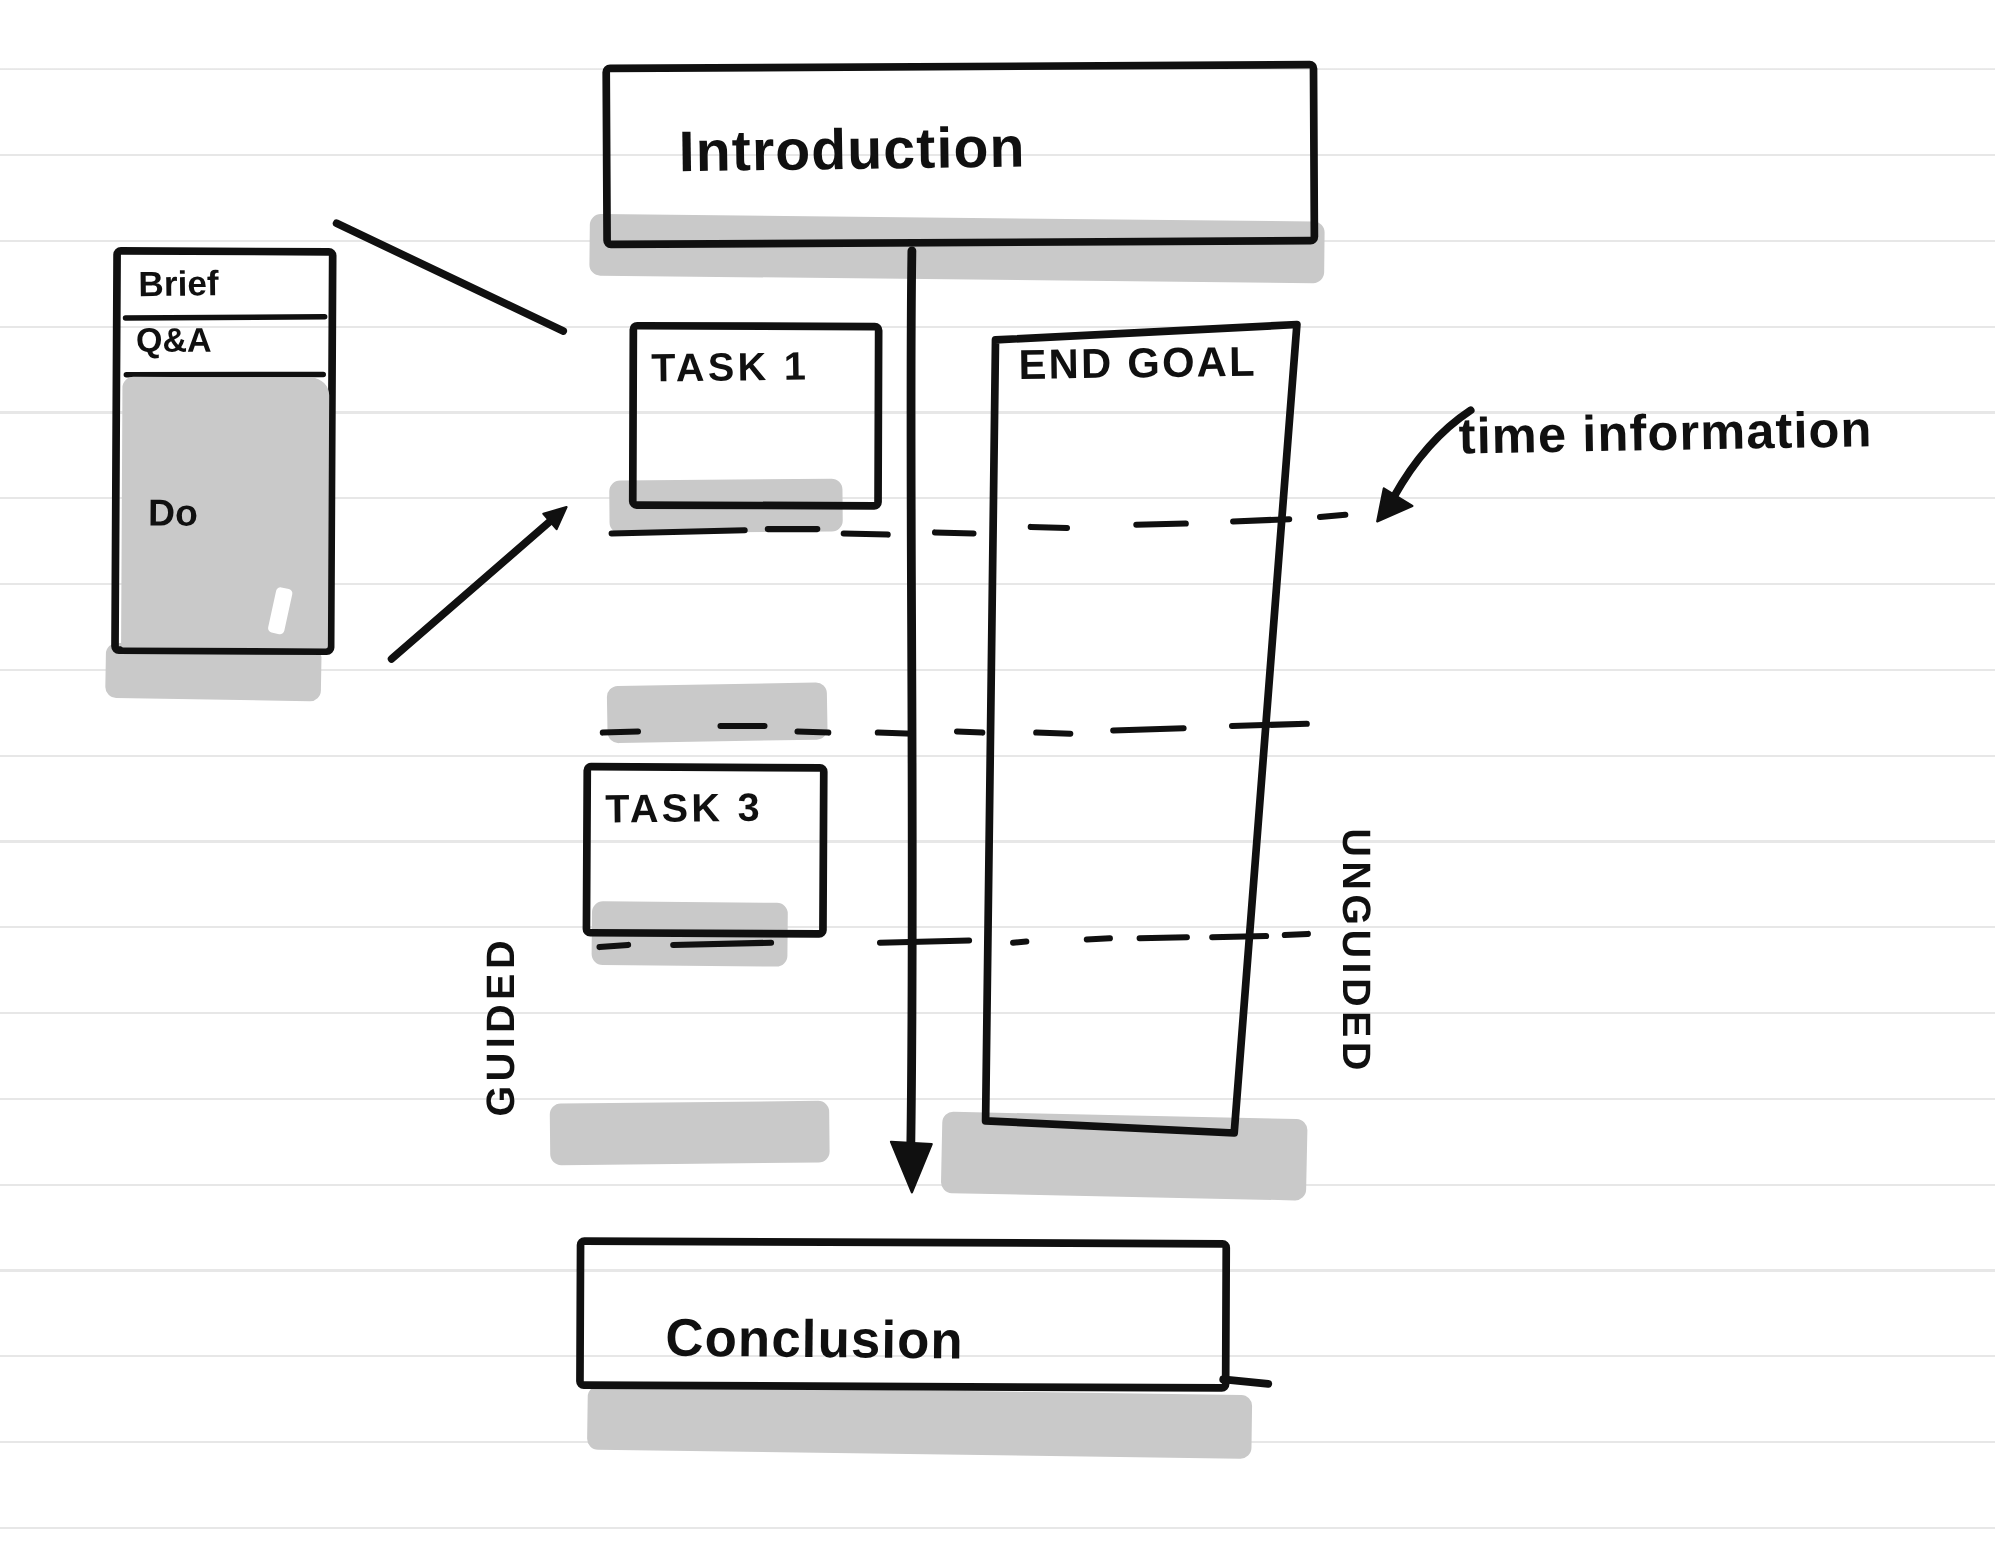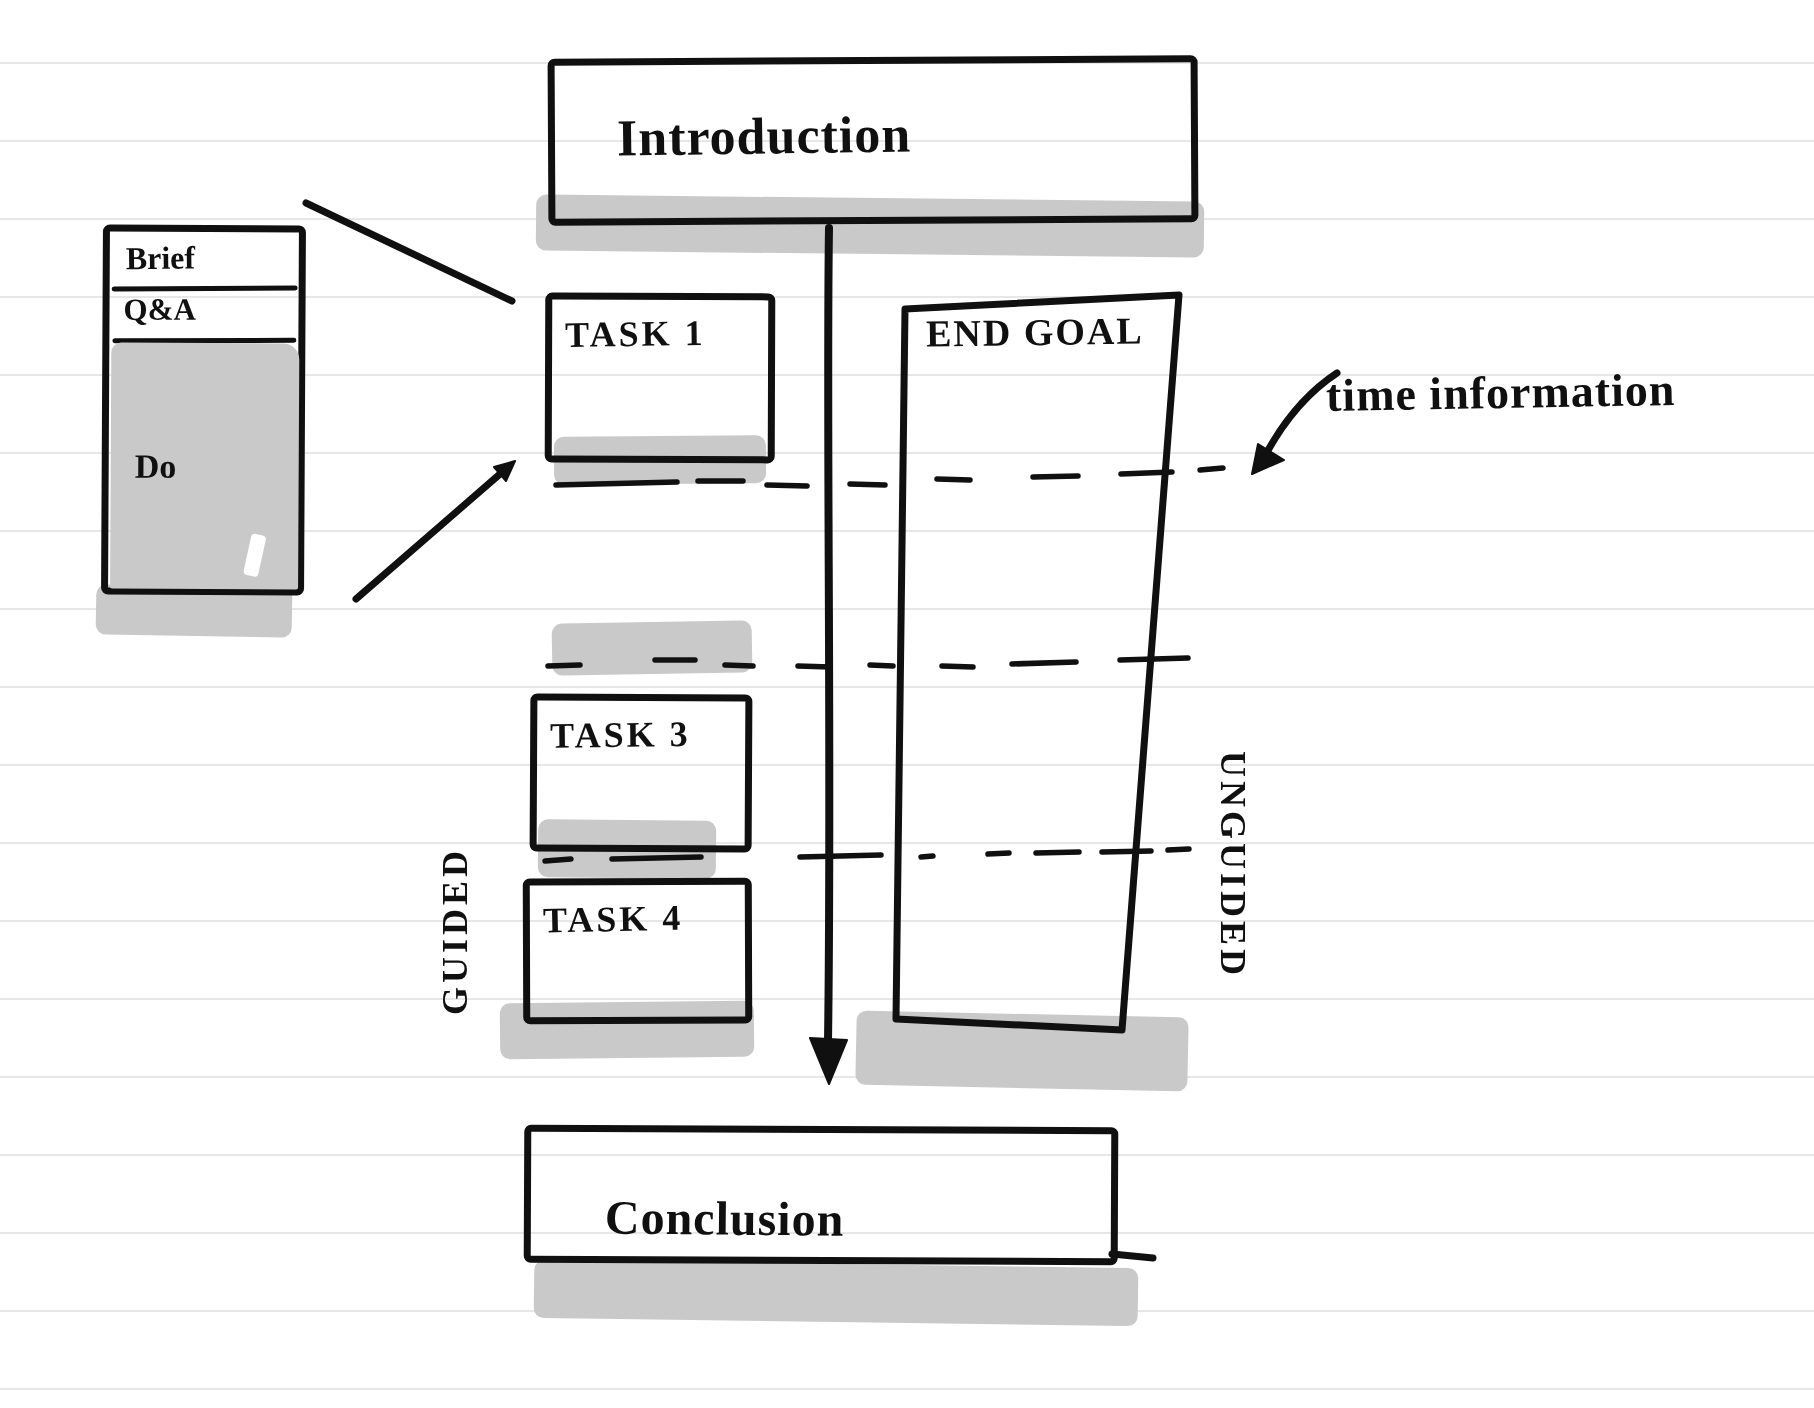--- a/index.html
+++ b/index.html
@@ -1,38 +1,38 @@
 <!DOCTYPE html>
 <html><head>
 <meta charset="utf-8">
 <style>
   html,body{margin:0;padding:0;background:#ffffff;}
   #canvas{
     position:relative;width:1814px;height:1408px;background:#ffffff;overflow:hidden;
-    font-family:Liberation Serif, serif;color:#101010;
+    font-family:Liberation Sans, sans-serif;color:#101010;
   }
   
   #ruled{
     position:absolute;left:0;top:62px;width:1814px;height:1346px;
     background:repeating-linear-gradient(to bottom,#e7e7e7 0 2px,transparent 2px 78px);
   }
   
   .shadow{position:absolute;background:#c9c9c9;border-radius:10px;}
   #sh-intro{left:536px;top:198px;width:668px;height:56px;transform:rotate(.6deg);}
   #sh-mini{left:96px;top:586px;width:196px;height:50px;transform:rotate(1deg);}
   #sh-task1{left:554px;top:436px;width:212px;height:48px;transform:rotate(-.5deg);}
   #sh-task2{left:552px;top:622px;width:200px;height:52px;transform:rotate(-1deg);}
   #sh-task3{left:538px;top:820px;width:178px;height:58px;transform:rotate(.5deg);}
   #sh-task4{left:500px;top:1002px;width:254px;height:56px;transform:rotate(-.6deg);}
   #sh-endgoal{left:856px;top:1014px;width:332px;height:74px;transform:rotate(1.2deg);}
   #sh-conclusion{left:534px;top:1264px;width:604px;height:58px;transform:rotate(.8deg);}
   
   .box{position:absolute;border:7px solid #101010;border-radius:7px;box-sizing:border-box;background:transparent;}
   #intro-box{left:548px;top:57px;width:650px;height:167px;transform:rotate(-.3deg);}
-  #task1-box{left:545px;top:293px;width:230px;height:170px;transform:rotate(.2deg);}
+  #task1-box{left:572px;top:293px;width:230px;height:170px;transform:rotate(.2deg);}
   #task2-box{left:537px;top:506px;width:220px;height:141px;transform:rotate(-.2deg);}
   #task3-box{left:530px;top:694px;width:222px;height:158px;transform:rotate(.3deg);}
   #task4-box{left:523px;top:878px;width:229px;height:146px;transform:rotate(-.2deg);}
   #conclusion-box{left:524px;top:1126px;width:594px;height:138px;transform:rotate(.25deg);}
   #mini-box{left:102px;top:225px;width:203px;height:370px;transform:rotate(.3deg);}
   
   .lbl{position:absolute;white-space:nowrap;color:#101010;}
   #intro-label{left:62px;top:42px;font-size:52px;font-weight:bold;letter-spacing:1px;transform:rotate(-.5deg);}
   .task-label{left:13px;top:13px;font-size:36px;font-weight:bold;letter-spacing:3px;transform:rotate(-1deg);}
   #endgoal-label{left:926px;top:310px;font-size:38px;font-weight:bold;letter-spacing:2px;transform:rotate(-.8deg);}
@@ -106,23 +106,20 @@
     <div id="mini-notch"></div>
     <div class="mini-row" id="mini-row-do">Do</div>
   </div>
 
   <div class="box" id="task1-box">
     <div class="lbl task-label">TASK 1</div>
   </div>
   <div class="box" id="task3-box">
     <div class="lbl task-label">TASK 3</div>
   </div>
-  <div class="box" id="task4-box">
-    <div class="lbl task-label">TASK 4</div>
-  </div>
 
   <div class="lbl" id="endgoal-label">END GOAL</div>
 
   <div class="lbl" id="guided-label">GUIDED</div>
   <div class="lbl" id="unguided-label">UNGUIDED</div>
 
   <div class="lbl" id="time-info-label">time information</div>
 
   <div class="box" id="conclusion-box">
     <div class="lbl" id="conclusion-label">Conclusion</div>

